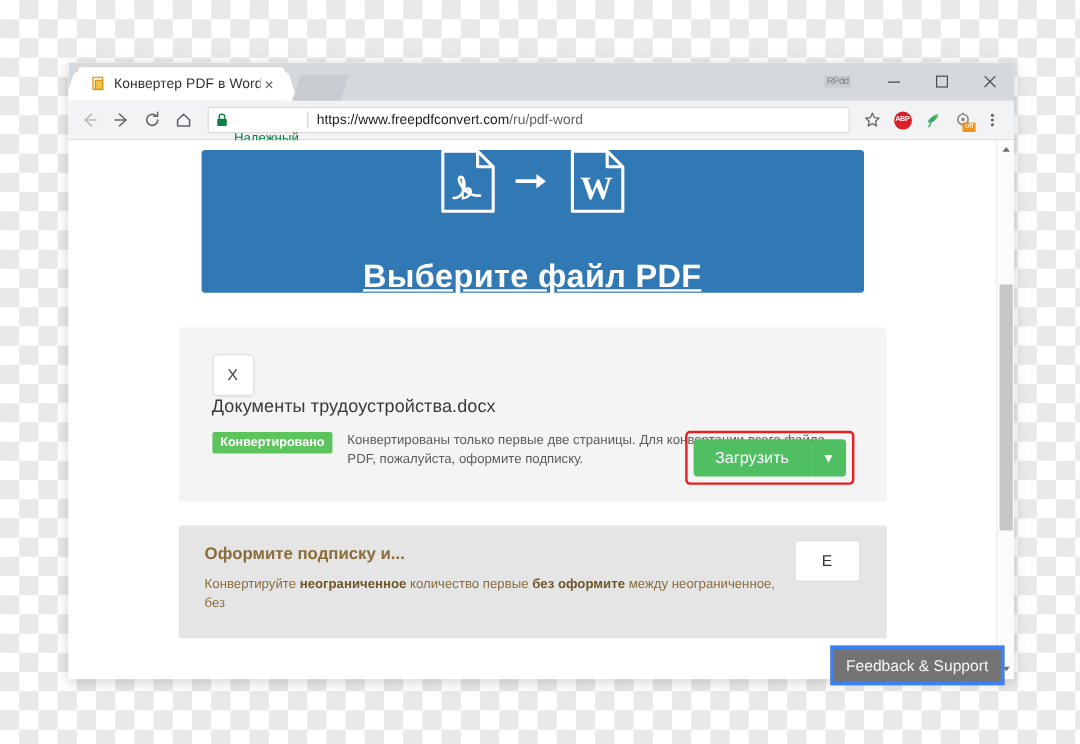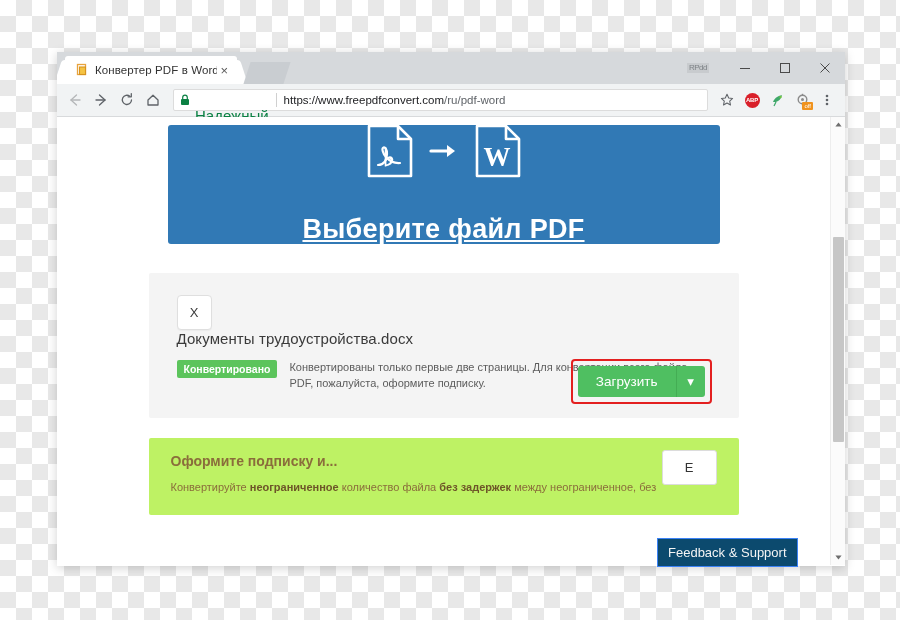--- a/index.html
+++ b/index.html
@@ -138,21 +138,21 @@
     border-radius: 2px;
     margin: 0 6px 0 6px;
     display: flex;
     align-items: center;
     padding: 0 6px;
     box-sizing: border-box;
     min-width: 0;
   }
   .lock-icon { flex: 0 0 auto; margin-right: 5px; display:flex; }
   .secure-text {
-    font-size: 15px;
+    font-size: 11px;
     color: #0b8043;
     margin-right: 7px;
     white-space: nowrap;
     margin-top: 30px;
   }
   .omni-div {
     width: 1px; height: 14px;
     background: #d0d0d0;
     margin-right: 7px;
   }
@@ -307,21 +307,21 @@
     border-top-right-radius: 3px;
     border-bottom-right-radius: 3px;
     display: flex; align-items: center; justify-content: center;
     cursor: pointer;
   }
 
   
   .promo {
     margin: 20px auto 0 auto;
     width: 590px;
-    background: #bef264;
+    background: #e5e5e5;
     border-radius: 2px;
     padding: 15px 22px 20px 22px;
     box-sizing: border-box;
     position: relative;
   }
   .promo-title {
     color: #8a6d3b;
     font-size: 14px;
     font-weight: bold;
   }
@@ -368,26 +368,26 @@
     left: 2px; width: 11px;
     top: 120px; height: 205px;
     background: #c6c6c6;
     border-radius: 1px;
     cursor: pointer;
   }
 
   
   .tooltip {
     position: absolute;
-    left: 657px; top: 538px;
-    background: #0c4a6e;
+    left: 692px; top: 538px;
+    background: #737373;
     color: #f4f4f4;
     font-size: 13px;
     padding: 6px 10px;
-    border: 1px solid #3b82f6;
+    border: 3px solid #3b82f6;
     white-space: nowrap;
     z-index: 50;
   }
 </style>
 </head>
 <body>
 
 <div id="browser-window">
 
   <div class="tabstrip">
@@ -535,21 +535,21 @@
           <div class="dl-wrap">
             <div class="dl-group">
               <button class="dl-btn">Загрузить</button>
               <button class="dl-caret">▾</button>
             </div>
           </div>
         </div>
 
         <div class="promo">
           <div class="promo-title">Оформите подписку и...</div>
-          <div class="promo-body"><span>Конвертируйте </span><b>неограниченное</b><span> количество файла </span><b>без задержек</b><span> между неограниченное, без</span></div>
+          <div class="promo-body"><span>Конвертируйте </span><b>неограниченное</b><span> количество первые </span><b>без оформите</b><span> между неограниченное, без</span></div>
           <button class="promo-btn">Е</button>
         </div>
 
       </div>
     </div>
 
     <div class="scrollbar">
       <span class="sb-arrow sb-up">
         <svg width="7" height="5" viewBox="0 0 7 5">
             <path d="M3.5 0.6 L6.6 4.4 L0.4 4.4 Z" fill="#6e6e6e"></path>

